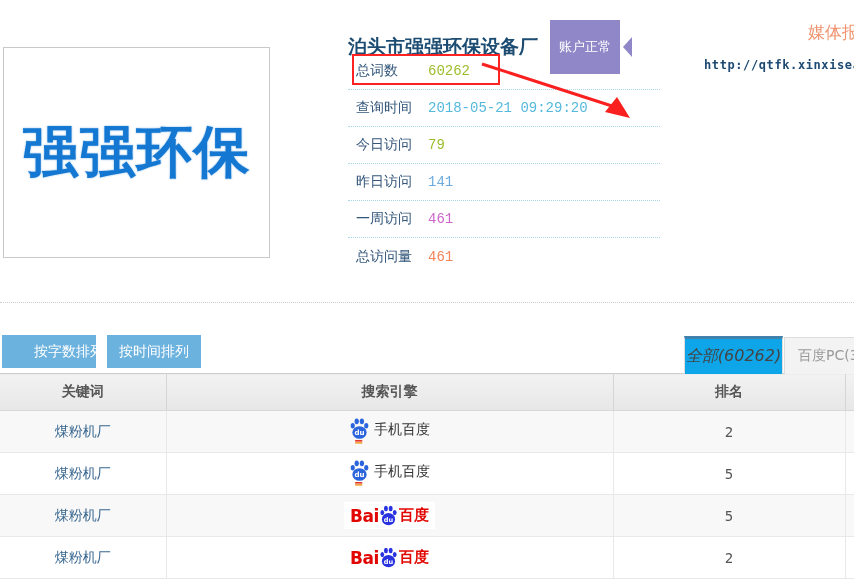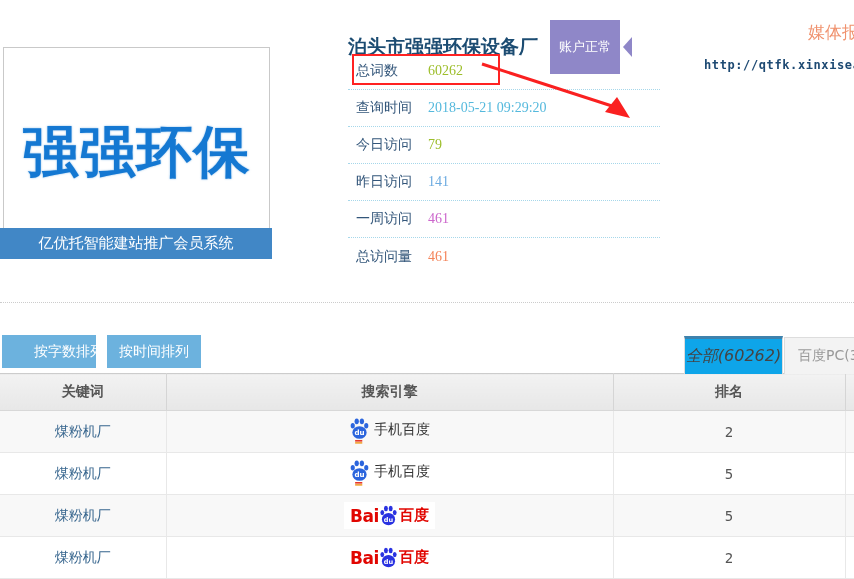--- a/index.html
+++ b/index.html
@@ -43,21 +43,21 @@
   }
   
   .stats { position:absolute; left:348px; top:53px; width:312px; }
   .stat-row {
     height:37px; display:flex; align-items:center; padding-left:8px;
     border-bottom:1px dotted #a6d7ea;
   }
   .stat-row:last-child { border-bottom:none; }
   .stat-label { width:72px; font-size:14px; color:#33567a; white-space:nowrap; }
   .stat-value {
-    font-size:14px; font-family:Liberation Serif, serif;
+    font-size:14px; font-family:Liberation Mono, monospace;
     white-space:nowrap;
   }
   .red-box { position:absolute; left:352px; top:54px; width:148px; height:31px; border:2px solid #ff2222; }
   .arrow-svg { position:absolute; left:472px; top:56px; width:175px; height:72px; }
   
   .page-divider { position:absolute; left:0; top:302px; width:854px; border-top:1px dotted #cccccc; }
   
   .sort-btn {
     position:absolute; top:335px; width:94px; height:33px; border:none;
     background:#6cb2de; color:#fff; font-size:14px; cursor:pointer;
@@ -105,21 +105,20 @@
   .paw { display:inline-block; }
 </style>
 </head>
 <body>
 
 <div class="page">
 
   <div class="logo-box">
     <div class="logo-text">强强环保</div>
   </div>
-  <div class="banner">亿优托智能建站推广会员系统</div>
 
   <div class="header-row">
     <div class="company">泊头市强强环保设备厂</div>
     <div class="badge">账户正常</div>
     <div class="badge-tail"></div>
   </div>
   <div class="media-link">媒体报道</div>
   <div class="site-url">http://qtfk.xinxisea.</div>
 
   <div class="stats">

